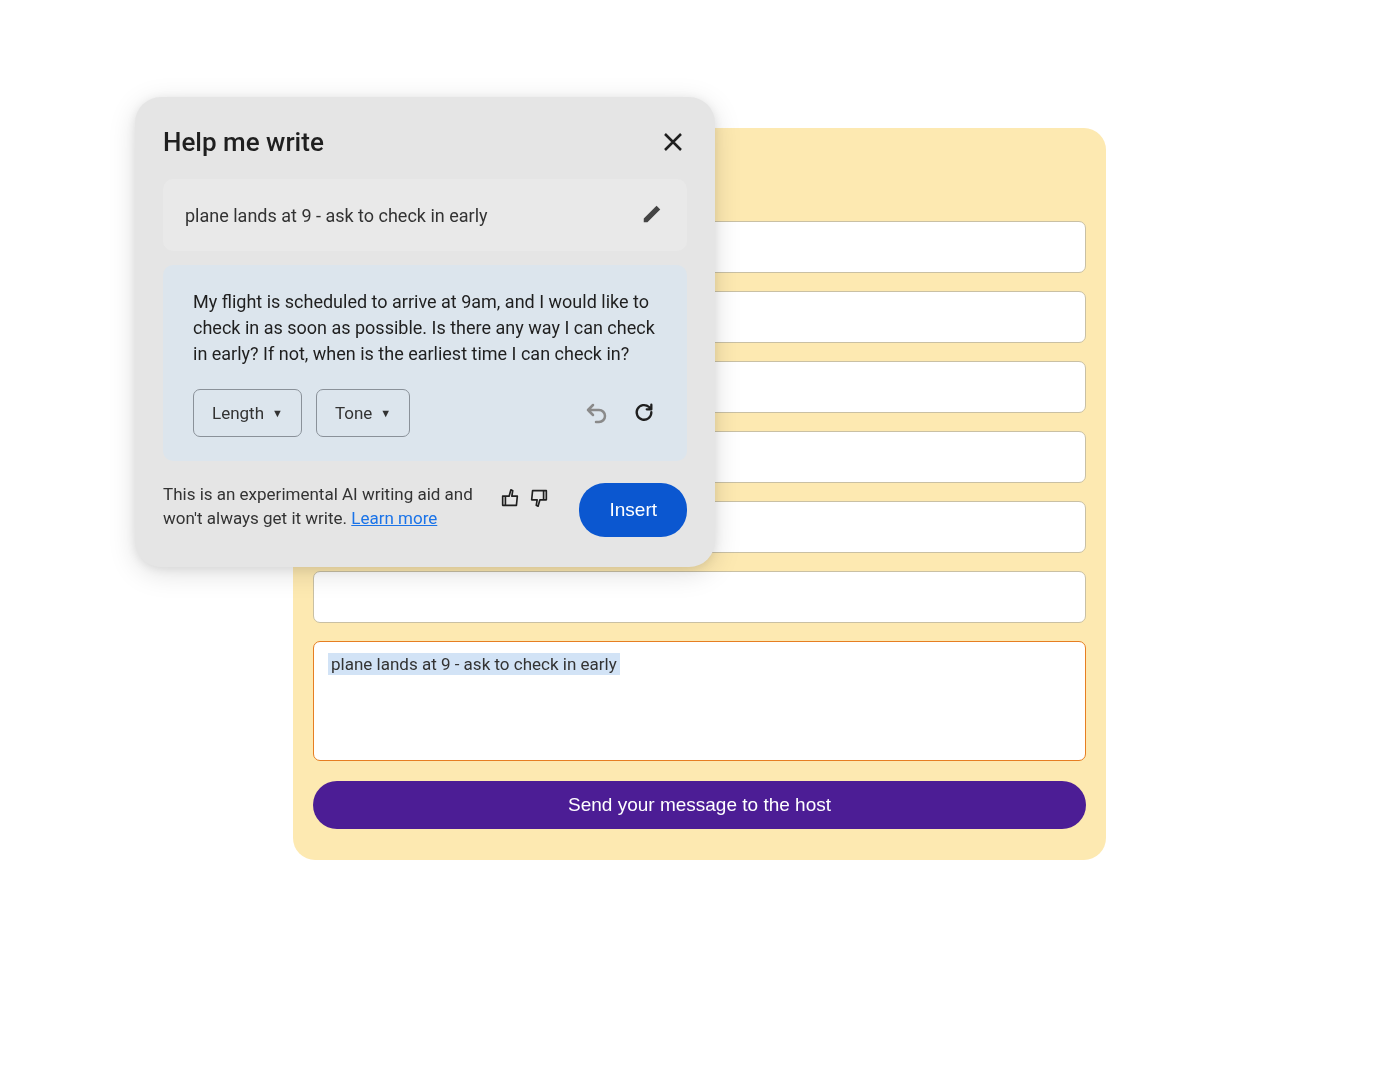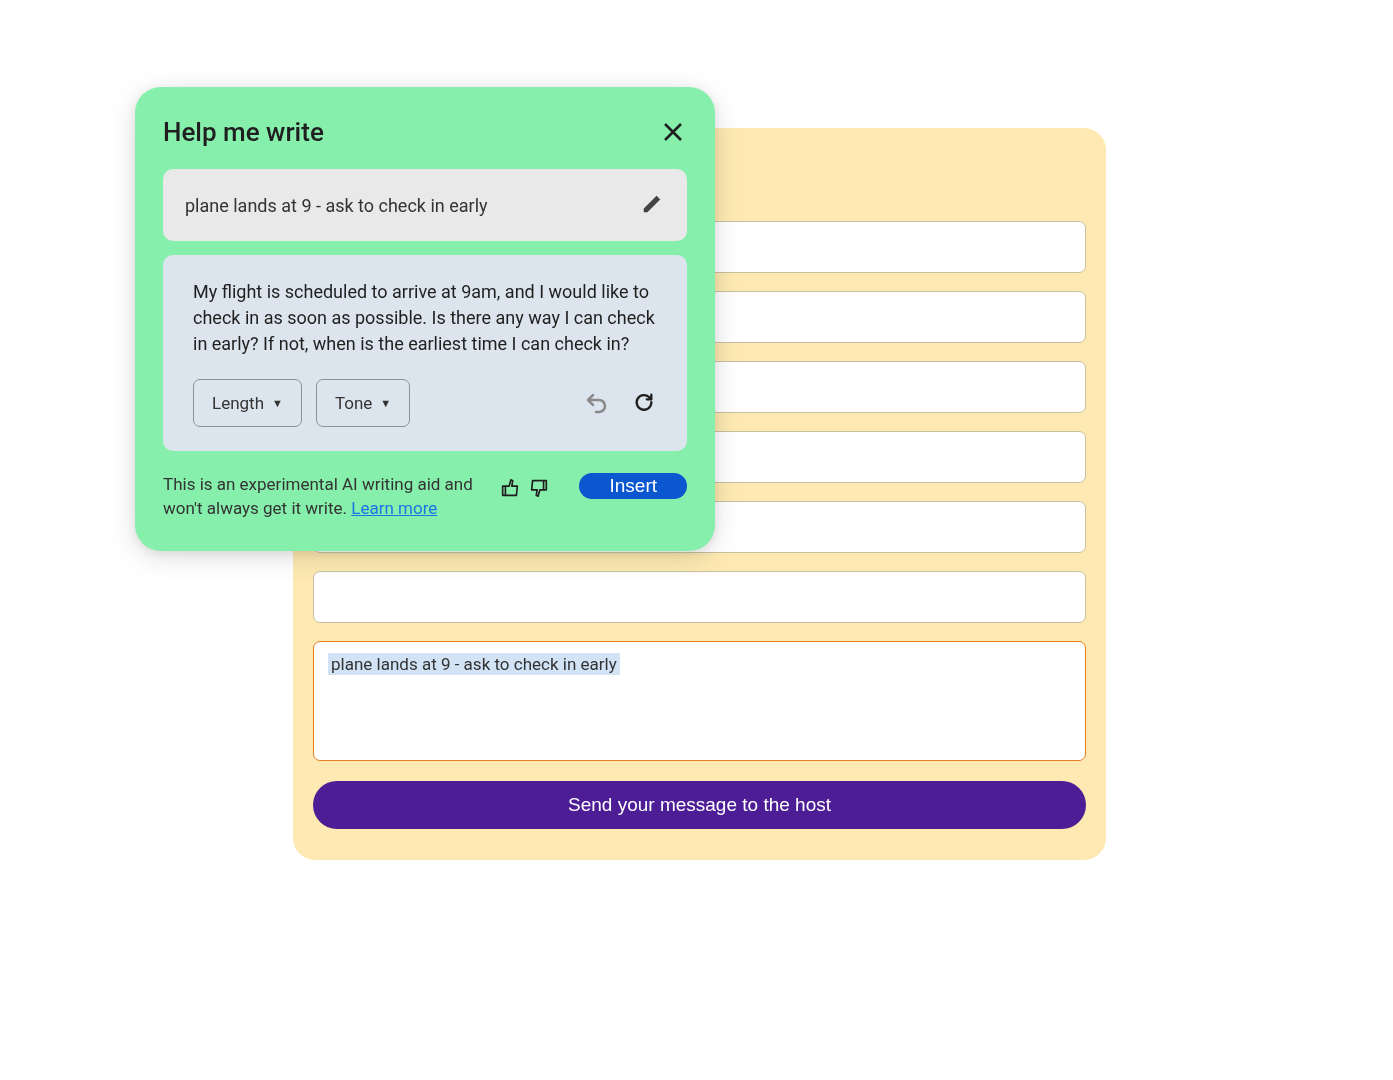--- a/index.html
+++ b/index.html
@@ -72,23 +72,23 @@
       font-weight: 500;
       margin-top: 20px;
       cursor: pointer;
       display: flex;
       align-items: center;
       justify-content: center;
     }
     .modal {
       position: absolute;
       left: 135px;
-      top: 87px;
+      top: 97px;
       width: 580px;
-      background: #86efac;
+      background: #e5e5e5;
       border-radius: 26px;
       box-shadow: 0 6px 28px rgba(0,0,0,0.13), 0 2px 10px rgba(0,0,0,0.08);
       padding: 30px 28px 30px 28px;
       z-index: 10;
     }
     .modal-header {
       display: flex;
       justify-content: space-between;
       align-items: center;
       margin-bottom: 22px;
@@ -197,21 +197,21 @@
     .thumbs {
       display: flex;
       gap: 3px;
       margin-top: 2px;
     }
     .insert-btn {
       background: #0b57d0;
       color: #fff;
       border: none;
       border-radius: 26px;
-      padding: 2px 30px;
+      padding: 16px 30px;
       font-size: 19px;
       font-weight: 400;
       cursor: pointer;
     }
   </style>
 </head>
 <body>
 
 <div class="background-form">
   <div class="form-field first">

